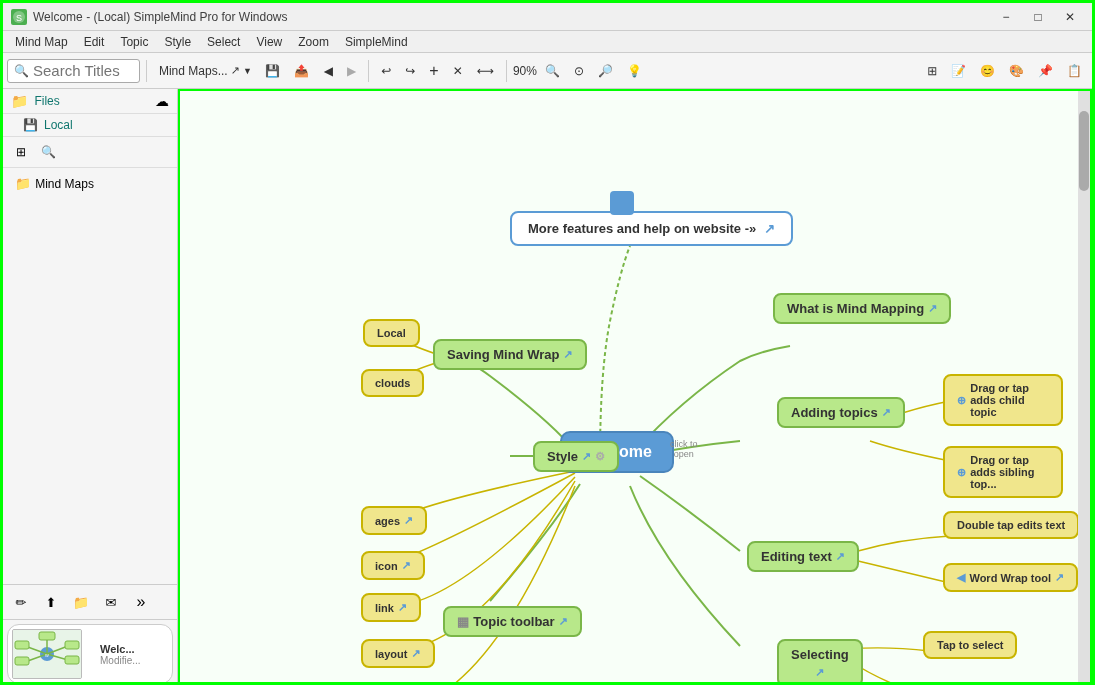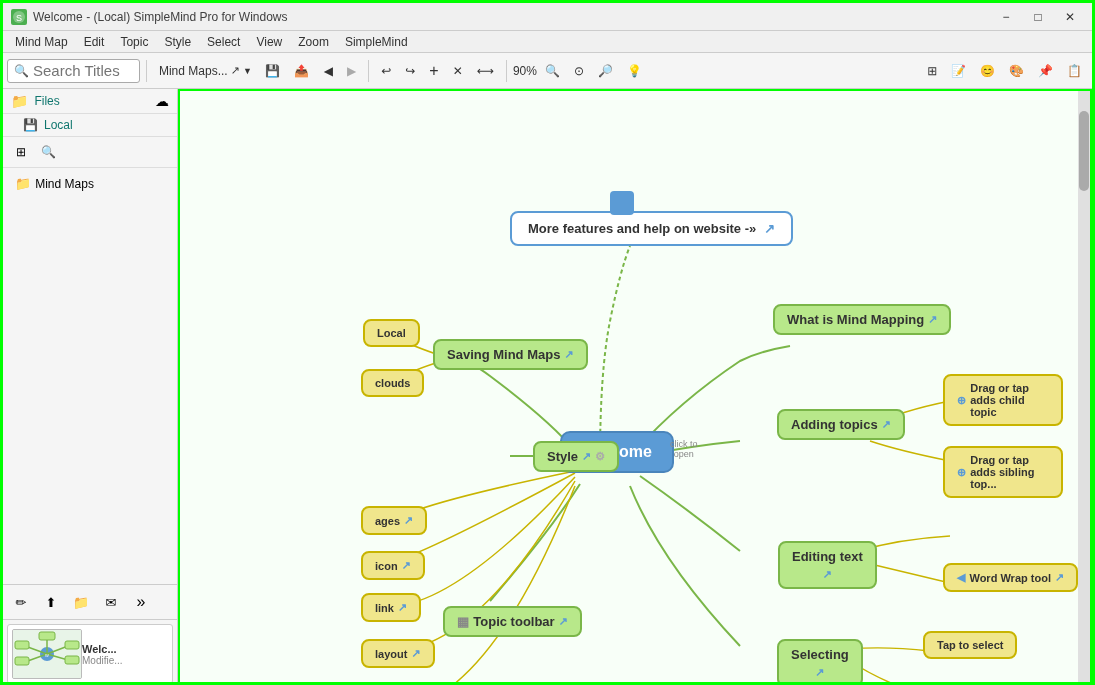--- a/index.html
+++ b/index.html
@@ -35,21 +35,21 @@
     .sidebar-local { padding: 4px 20px; display: flex; align-items: center; gap: 6px; }
     .sidebar-local-icon { color: #5b9bd5; font-size: 12px; }
     .sidebar-actions { display: flex; align-items: center; padding: 4px 6px; border-top: 1px solid #ddd; border-bottom: 1px solid #ddd; gap: 4px; }
     .sidebar-action-btn { width: 24px; height: 22px; display: flex; align-items: center; justify-content: center; font-size: 12px; cursor: pointer; border: none; background: transparent; border-radius: 2px; }
     .sidebar-tree { padding: 4px; flex: 1; }
     .sidebar-tree-item { padding: 4px 8px; display: flex; align-items: center; gap: 4px; cursor: pointer; border-radius: 3px; }
     .folder-icon { color: #e8a000; font-size: 13px; }
     .sidebar-bottom-toolbar { height: 36px; border-top: 1px solid #ccc; border-bottom: 1px solid #ccc; display: flex; align-items: center; padding: 0 4px; gap: 2px; }
     .sidebar-bottom-btn { height: 28px; width: 28px; display: flex; align-items: center; justify-content: center; font-size: 13px; cursor: pointer; border: none; background: transparent; border-radius: 2px; }
     .sidebar-thumb { padding: 4px; }
-    .thumb-card { background: white; border: 1px solid #ccc; border-radius: 3px; padding: 4px; display: flex; gap: 0; align-items: center; cursor: pointer; }
+    .thumb-card { background: white; border: 1px solid #ccc; border-radius: 12px; padding: 4px; display: flex; gap: 18px; align-items: center; cursor: pointer; }
     .thumb-preview { width: 70px; height: 50px; background: #e8f4e8; border: 1px solid #bbb; border-radius: 2px; display: flex; align-items: center; justify-content: center; font-size: 8px; color: #666; overflow: hidden; position: relative; }
     .thumb-info { flex: 1; }
     .thumb-title { font-size: 11px; font-weight: bold; color: #333; }
     .thumb-date { font-size: 10px; color: #888; }
 
     
     .canvas-area { flex: 1; background: #f8fff8; position: relative; overflow: hidden; border: 2px solid #00ff00; }
 
     
     .node { position: absolute; border-radius: 8px; padding: 6px 12px; font-size: 13px; font-weight: 600; cursor: pointer; display: flex; align-items: center; gap: 4px; white-space: nowrap; }
@@ -249,45 +249,48 @@
     <div style="position:absolute; left:430px; top:100px; width:24px; height:24px; background:#5b9bd5; border-radius:4px;"></div>
 
     <div class="node node-center" style="left:380px; top:340px;">
       <span>Welcome</span>
     </div>
 
     <div class="click-to-open" style="left:490px; top:348px; font-size:9px; color:#888;">
       click to<br>open
     </div>
 
-    <div class="node node-green" style="left:593px; top:213px;">
+    <div class="node node-green" style="left:593px; top:202px;">
       <span>What is Mind Mapping</span>
       <span class="node-ext-icon">↗</span>
     </div>
 
-    <div class="node node-green" style="left:597px; top:318px;">
+    <div class="node node-green" style="left:597px; top:306px;">
       <span>Adding topics</span>
       <span class="node-ext-icon">↗</span>
     </div>
 
     <div class="node node-yellow" style="left:763px; top:283px; font-size:11px; max-width:120px; white-space:normal;">
       <span style="color:#5b9bd5">⊕</span>
       <span>Drag or tap adds child topic</span>
     </div>
 
     <div class="node node-yellow" style="left:763px; top:355px; font-size:11px; max-width:120px; white-space:normal;">
       <span style="color:#5b9bd5">⊕</span>
       <span>Drag or tap adds sibling top...</span>
     </div>
 
-    <div class="node node-green" style="left:598px; top:450px;flex-direction:column;">
+    <div class="node node-green" style="left:567px; top:450px;">
       <span>Editing text</span>
       <span class="node-ext-icon">↗</span>
     </div>
 
+    <div class="node node-yellow" style="left:763px; top:420px; font-size:11px;">
+      <span>Double tap edits text</span>
+    </div>
 
     <div class="node node-yellow" style="left:763px; top:472px; font-size:11px;">
       <span style="color:#5b9bd5">◀</span>
       <span>Word Wrap tool</span>
       <span class="node-ext-icon">↗</span>
     </div>
 
     <div class="node node-green" style="left:597px; top:548px;flex-direction:column;">
       <span>Selecting</span>
       <span class="node-ext-icon">↗</span>
@@ -295,21 +298,21 @@
 
     <div class="node node-yellow" style="left:743px; top:540px; font-size:11px;">
       <span>Tap to select</span>
     </div>
 
     <div class="node node-yellow" style="left:743px; top:592px; font-size:11px; max-width:145px; white-space:normal;">
       
     </div>
 
     <div class="node node-green" style="left:253px; top:248px;">
-      <span>Saving Mind Maps</span>
+      <span>Saving Mind Wrap</span>
       <span class="node-ext-icon">↗</span>
     </div>
 
     <div class="node node-green" style="left:353px; top:350px;">
       <span>Style</span>
       <span class="node-ext-icon">↗</span>
       <span style="font-size:11px; color:#aaa">⚙</span>
     </div>
 
     <div class="node node-green" style="left:263px; top:515px;">

